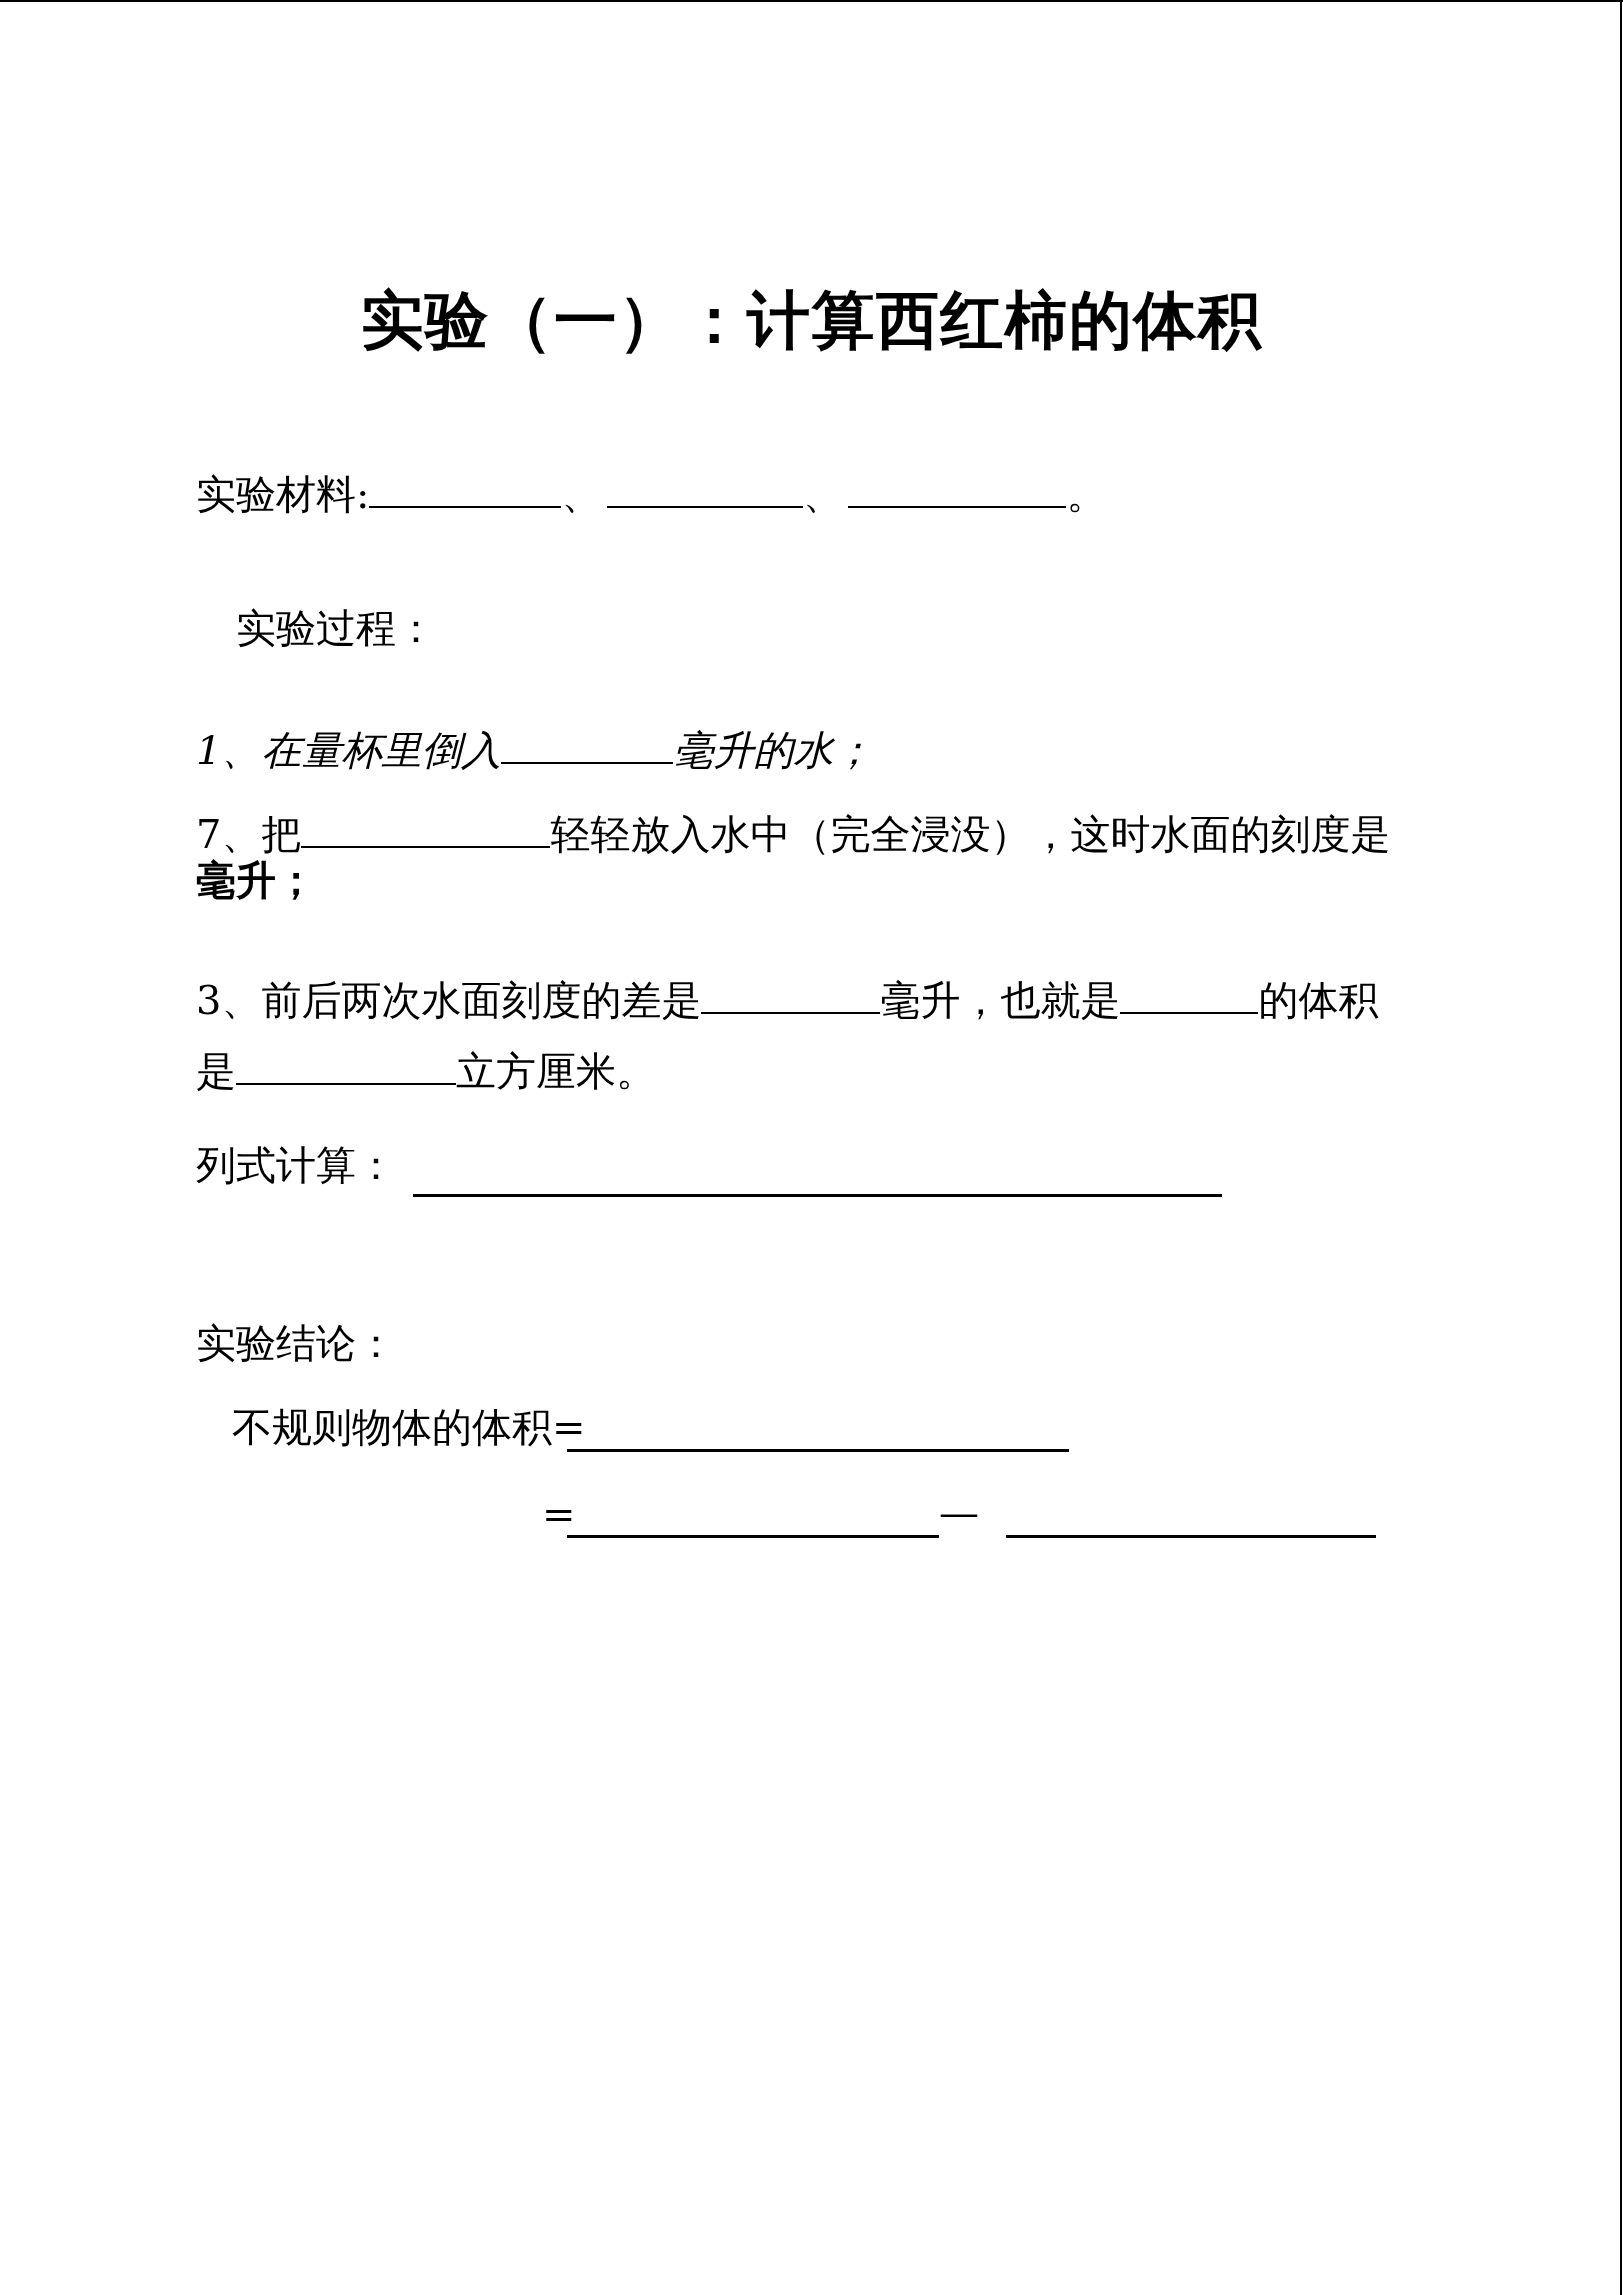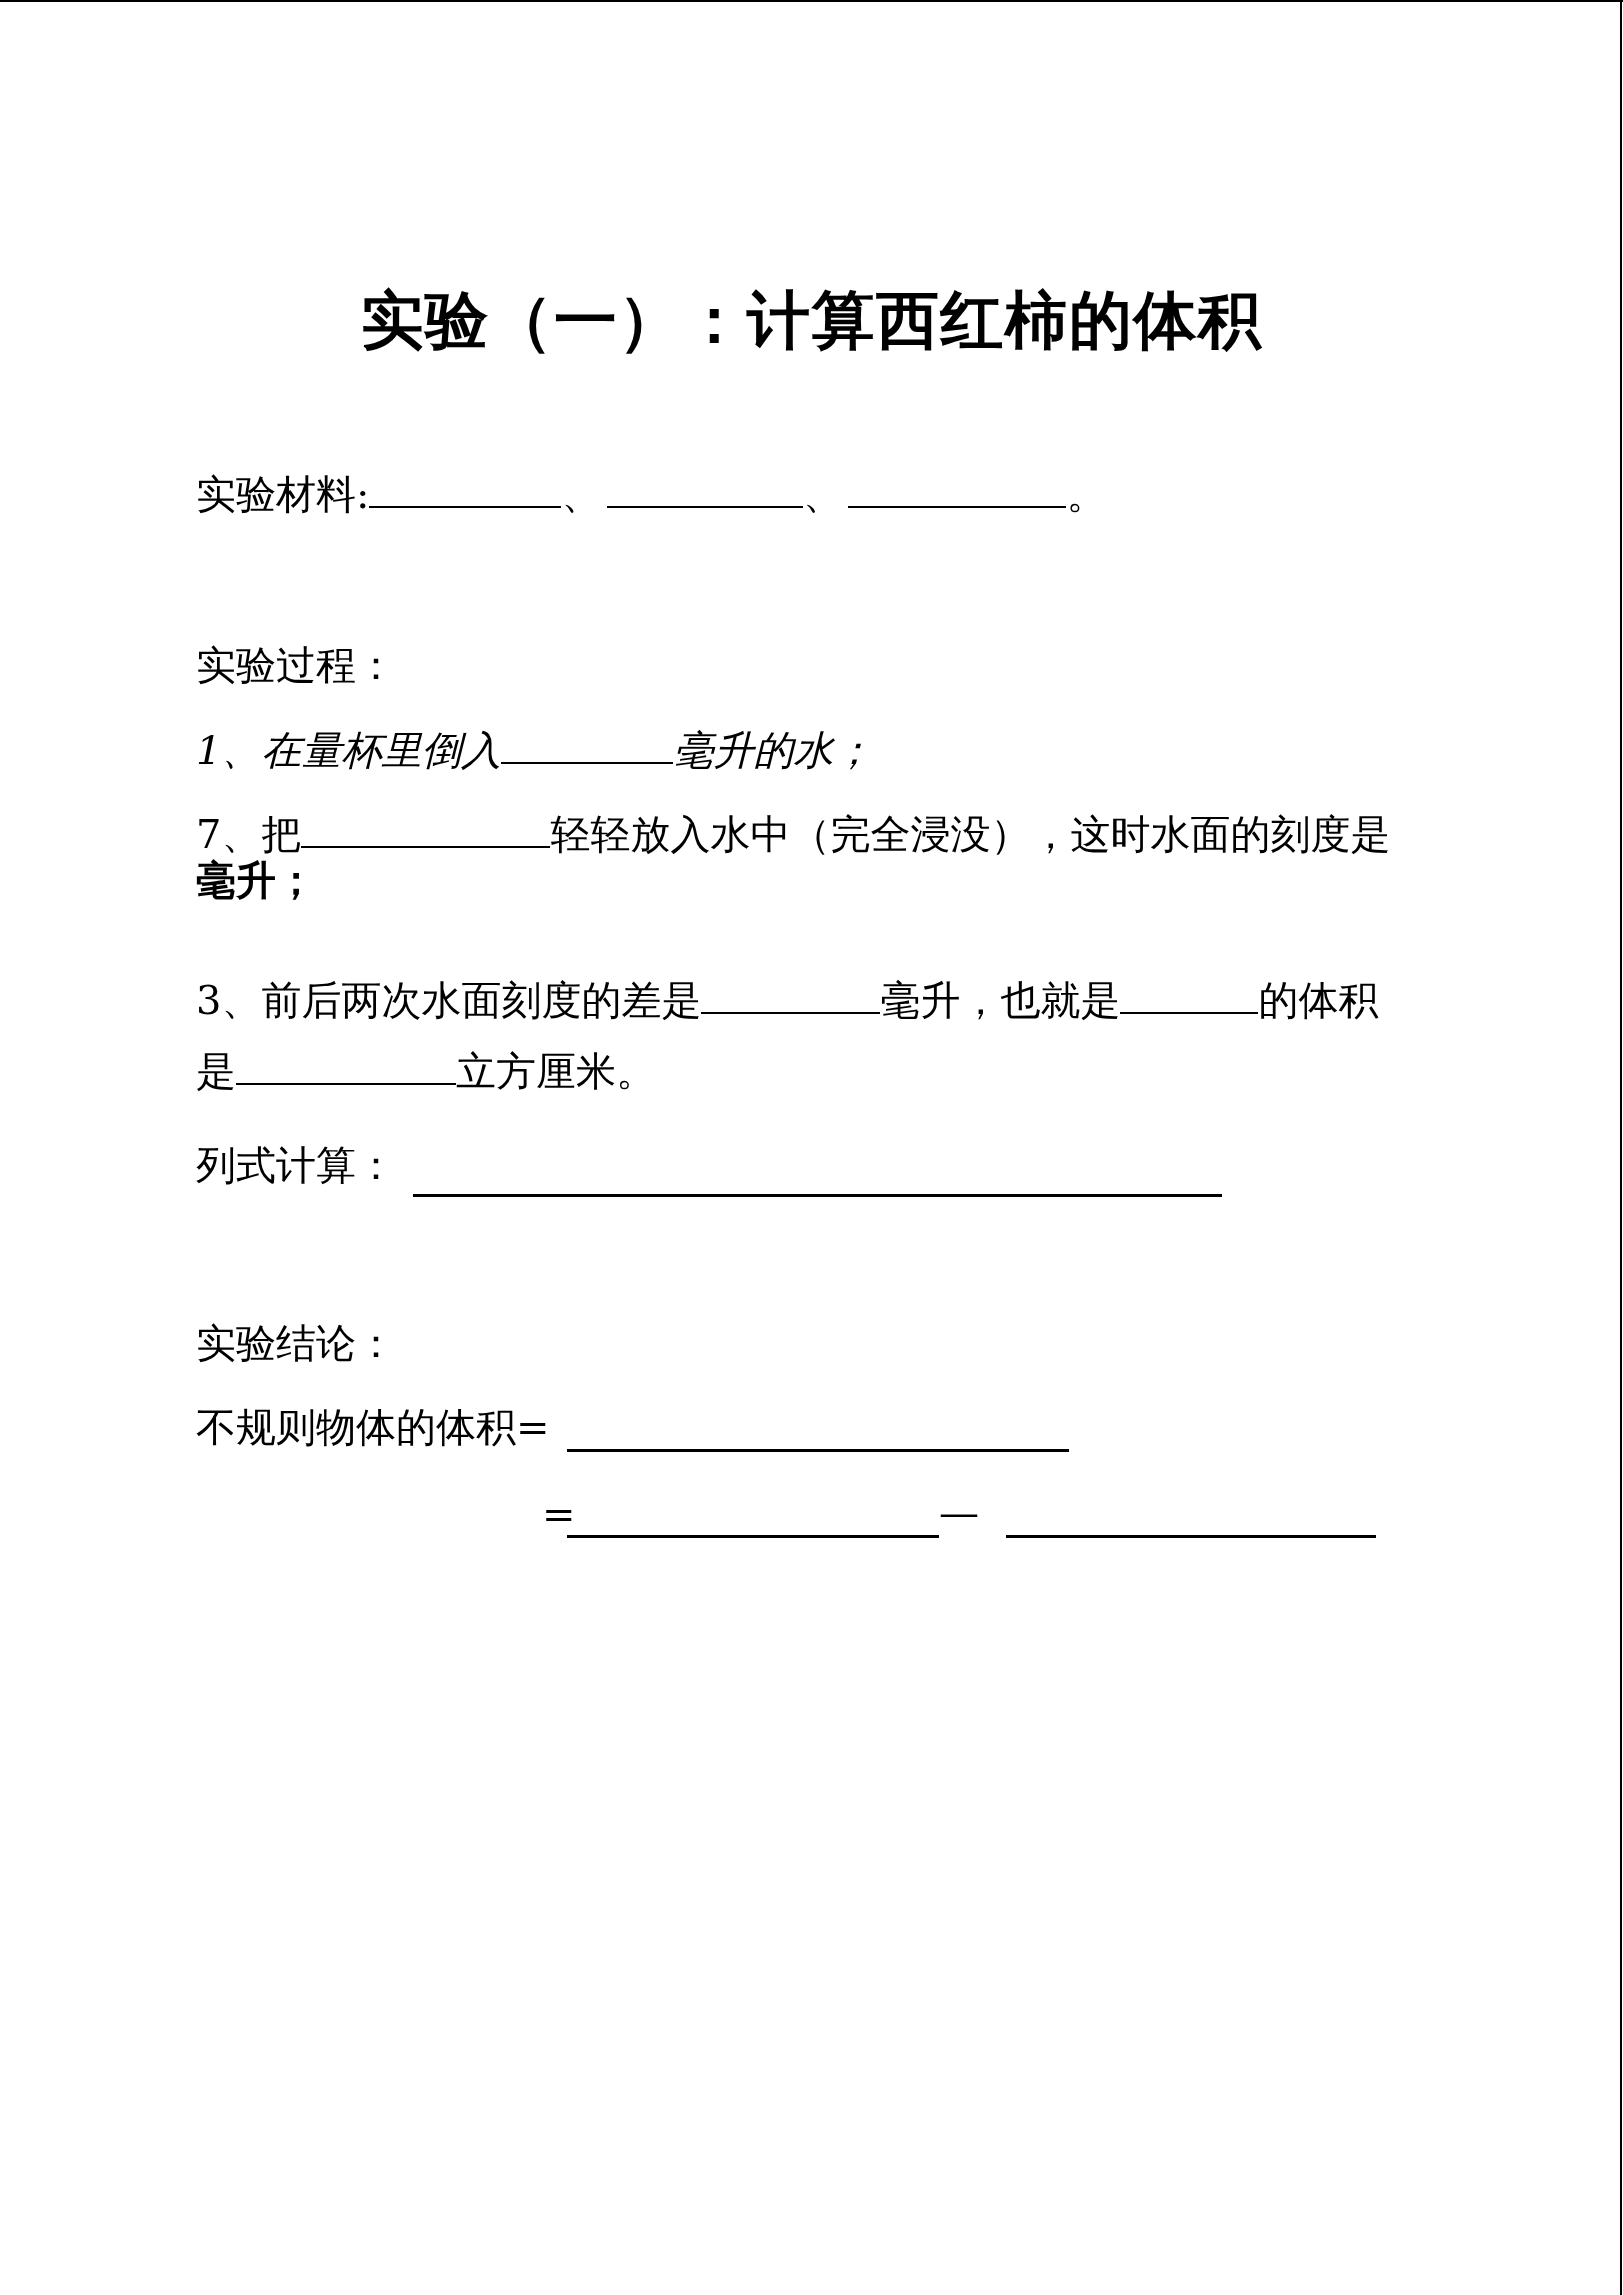--- a/index.html
+++ b/index.html
@@ -62,21 +62,21 @@
 
 <div class="frame-top"></div>
 <div class="frame-right"></div>
 
 <div class="title">实验（一）：计算西红柿的体积</div>
 
 <div class="line" style="top:469px;text-align:right;">
   <span>实验材料:</span><span class="blank" style="width:192px;"></span><span>、</span><span class="blank" style="width:196px;margin-left:5.5px;"></span><span>、</span><span class="blank" style="width:218px;margin-left:5.5px;"></span><span>。</span>
 </div>
 
-<div class="line" style="top:641px;">实验过程：</div>
+<div class="line" style="top:604px;margin-left:40px;">实验过程：</div>
 
 <div class="line" style="top:725px;font-style:italic;">
   <span>1、在量杯里倒入</span><span class="blank" style="width:172px;"></span><span>毫升的水；</span>
 </div>
 
 <div class="line" style="top:809px;">
   <span>7、把</span><span class="blank" style="width:249px;"></span><span>轻轻放入水中（完全浸没），这时水面的刻度是</span>
 </div>
 <div class="line" style="top:856px;font-weight:bold;">毫升；</div>
 
@@ -84,20 +84,20 @@
   <span>3、前后两次水面刻度的差是</span><span class="blank" style="width:179px;"></span><span>毫升，也就是</span><span class="blank" style="width:138px;"></span><span>的体积</span>
 </div>
 <div class="line" style="top:1046px;">
   <span>是</span><span class="blank" style="width:220px;"></span><span>立方厘米。</span>
 </div>
 
 <div class="line" style="top:1141px;">列式计算：</div>
 <div class="abs-blank" style="left:413px; top:1194px; width:809px;"></div>
 
 <div class="line" style="top:1319px;">实验结论：</div>
-<div class="line" style="top:1403px;">不规则物体的体积=</div>
+<div class="line" style="top:1403px;margin-left:36px;">不规则物体的体积=</div>
 <div class="abs-blank" style="left:567px; top:1449px; width:502px;"></div>
 
 <div class="abs-text" style="left:542px; top:1490px;">=</div>
 <div class="abs-blank" style="left:567px; top:1535px; width:372px;"></div>
 <div class="abs-text" style="left:939px; top:1488px;">—</div>
 <div class="abs-blank" style="left:1006px; top:1535px; width:370px;"></div>
 
 
 </body></html>

